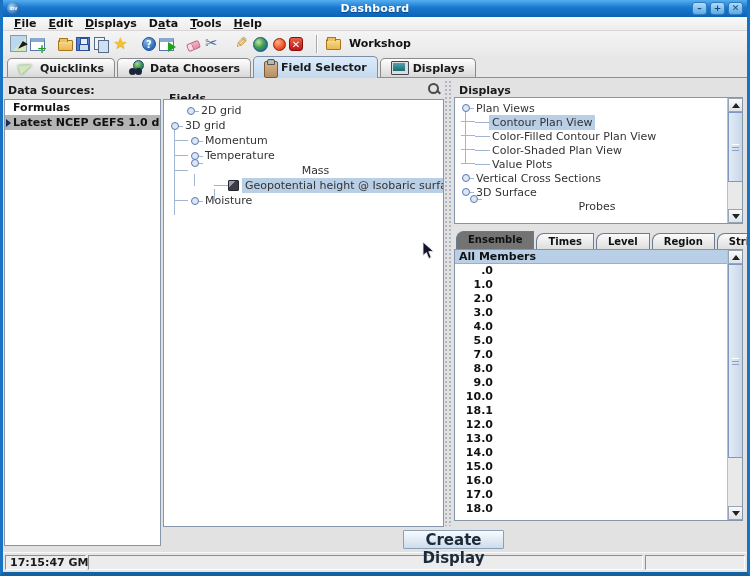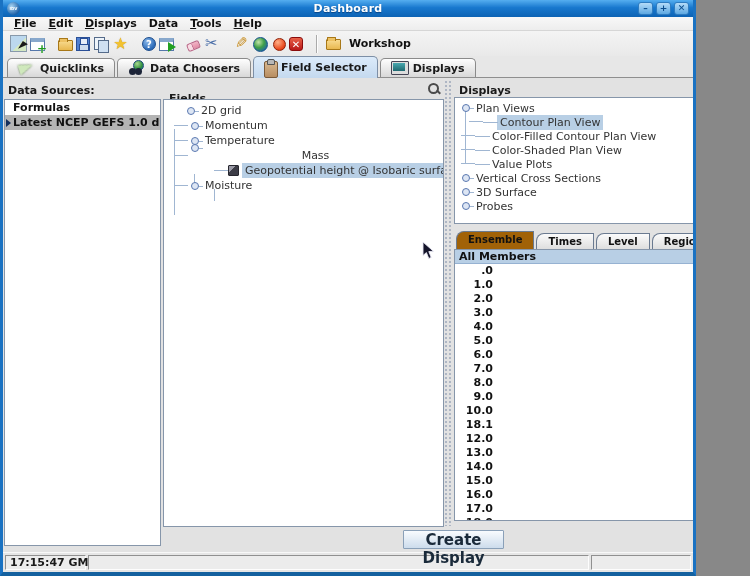--- a/index.html
+++ b/index.html
@@ -1,18 +1,18 @@
 <!DOCTYPE html>
 <html><head>
 <meta charset="utf-8">
 <style>
   *{margin:0;padding:0;box-sizing:border-box}
   html,body{width:750px;height:576px;overflow:hidden}
   body{font-family:"DejaVu Sans","Liberation Sans",sans-serif;background:#888}
-  .window{position:relative;width:696px;height:576px;background:#e3e3e3;
+  .window{position:relative;width:750px;height:576px;background:#e3e3e3;
     border-left:3px solid #1a72c2;border-right:3px solid #1a72c2;border-bottom:4px solid #14619f;overflow:hidden}
   
   .titlebar{height:17px;background:linear-gradient(#55aef0,#1878ce 45%,#0d63b4);display:flex;align-items:center;padding:0 4px;position:relative}
   .win-icon{width:13px;height:13px;border-radius:50%;background:radial-gradient(circle at 35% 35%,#a8d4f2,#2a6cb0 65%,#0a3c70);
     color:#fff;font-size:4px;font-weight:bold;display:flex;align-items:center;justify-content:center;flex:none;z-index:2}
   .title{position:absolute;left:0;right:0;text-align:center;color:#fff;font-weight:bold;font-size:11px;letter-spacing:.2px;text-shadow:0 1px 1px rgba(0,40,90,.6)}
   .win-btns{margin-left:auto;display:flex;gap:3px;z-index:2}
   .wbtn{width:15px;height:13px;border-radius:3px;background:linear-gradient(#b4dbf8,#5ea9e2);border:1px solid #2f7cc0;
     color:#0b4c8c;font-size:9px;font-weight:bold;display:flex;align-items:center;justify-content:center;line-height:1;cursor:default}
   
@@ -109,21 +109,21 @@
   .sb-btn{position:absolute;left:0;width:15px;height:14px;background:linear-gradient(#fafafa,#dfe3e8);border:1px solid #97a5b8;display:flex;align-items:center;justify-content:center}
   .sb-btn.up{top:0}.sb-btn.down{bottom:0}
   .arr-up{width:0;height:0;border-left:4px solid transparent;border-right:4px solid transparent;border-bottom:5px solid #222}
   .arr-down{width:0;height:0;border-left:4px solid transparent;border-right:4px solid transparent;border-top:5px solid #222}
   .sb-thumb{position:absolute;left:0;width:15px;background:linear-gradient(90deg,#e2ebf5,#c6d7ea);border:1px solid #7e99bd}
   .sb-thumb .grip{position:absolute;left:3px;right:3px;top:50%;height:1px;background:#8aa4c4;box-shadow:0 3px 0 #8aa4c4,0 -3px 0 #fff}
   
   .subtabs{position:absolute;left:453px;top:153px;height:18px;display:flex;align-items:flex-end}
   .subtab{height:16px;line-height:15px;padding:0 11px;margin-right:2px;font-size:10px;font-weight:bold;color:#111;
     border:1px solid #6a7a90;border-bottom:none;border-top-left-radius:8px;background:linear-gradient(#fbfbfb,#dedede)}
-  .subtab.on{height:18px;background:#a16207;z-index:2}
+  .subtab.on{height:18px;background:#737373;z-index:2}
   
   .member-hdr{height:14px;line-height:14px;background:#b8cfe5;border-bottom:1px solid #96b2d2;font-size:11px;font-weight:bold;color:#111;padding-left:4px}
   .member-row{height:14px;line-height:14px;font-size:11px;font-weight:bold;color:#111}
   .member-val{display:inline-block;width:32px;text-align:right;padding-left:6px;box-sizing:content-box}
   
   .create-btn{position:absolute;left:400px;top:452px;width:101px;height:19px;
     background:linear-gradient(#f8fbfe,#cddcec);border:1px solid #8aa0b8;font-family:inherit;
     font-size:15px;font-weight:bold;color:#1a2a3a;border-radius:1px}
   
   .cursor{position:absolute;left:419px;top:163px;z-index:5}
@@ -212,20 +212,24 @@
     <span class="search-icon"></span>
     <div class="white-box fields-box">
       <div class="tree rows15" id="fields-tree">
         <div class="vline" style="left:10px;top:29px;height:86px"></div>
         <div class="vline" style="left:30px;top:74px;height:12px"></div>
         <div class="vline" style="left:50px;top:89px;height:12px"></div>
       <div class="tree-row" style="padding-left: 20px; --st: -10px;">
             <span class="handle collapsed"></span>
             <span class="tree-label">2D grid</span>
           </div>
+          <div class="tree-row" style="padding-left: 4px; --st: -10px;">
+            <span class="handle expanded"></span>
+            <span class="tree-label">3D grid</span>
+          </div>
           <div class="tree-row child" style="padding-left: 24px; --st: 10px;">
             <span class="handle collapsed"></span>
             <span class="tree-label">Momentum</span>
           </div>
           <div class="tree-row child" style="padding-left: 24px; --st: 10px;">
             <span class="handle collapsed"></span>
             <span class="tree-label">Temperature</span>
           </div>
           <div class="tree-row child" style="padding-left: 24px; flex-direction: column; --st: 10px;">
             <span class="handle expanded"></span>
@@ -245,21 +249,21 @@
     <div class="splitter"></div>
 
     <div class="panel-label disp-hdr">Displays</div>
     <div class="white-box disp-box">
       <div class="tree rows14" id="displays-tree" style="right:15px">
         <div class="vline" style="left:10px;top:13px;height:52px"></div>
       <div class="tree-row" style="padding-left: 4px; --st: -10px;">
             <span class="handle expanded"></span>
             <span class="tree-label">Plan Views</span>
           </div>
-          <div class="tree-row child" style="padding-left: 20px; margin-left: 8px; --st: 6px;">
+          <div class="tree-row child" style="padding-left: 20px; --st: 6px;">
             <span class="handle leaf"></span>
             <span class="tree-label sel">Contour Plan View</span>
           </div>
           <div class="tree-row child" style="padding-left: 20px; --st: 6px;">
             <span class="handle leaf"></span>
             <span class="tree-label">Color-Filled Contour Plan View</span>
           </div>
           <div class="tree-row child" style="padding-left: 20px; --st: 6px;">
             <span class="handle leaf"></span>
             <span class="tree-label">Color-Shaded Plan View</span>
@@ -269,21 +273,21 @@
             <span class="tree-label">Value Plots</span>
           </div>
           <div class="tree-row" style="padding-left: 4px; --st: -10px;">
             <span class="handle collapsed"></span>
             <span class="tree-label">Vertical Cross Sections</span>
           </div>
           <div class="tree-row" style="padding-left: 4px; --st: -10px;">
             <span class="handle collapsed"></span>
             <span class="tree-label">3D Surface</span>
           </div>
-          <div class="tree-row" style="padding-left: 4px; --st: -10px;">
+          <div class="tree-row" style="padding-left: 12px; flex-direction: column; --st: -10px;">
             <span class="handle collapsed"></span>
             <span class="tree-label">Probes</span>
           </div>
         </div>
       <div class="scrollbar">
         <div class="sb-btn up">
             <span class="arr-up"></span>
           </div>
         <div class="sb-thumb" style="top:14px;height:70px">
             <span class="grip"></span>
@@ -304,21 +308,20 @@
 
     <div class="white-box member-box">
       <div style="position:absolute;inset:0;right:15px;overflow:hidden">
           <div class="member-hdr">All Members</div>
           <div class="member-row"><span class="member-val">.0</span></div>
           <div class="member-row"><span class="member-val">1.0</span></div>
           <div class="member-row"><span class="member-val">2.0</span></div>
           <div class="member-row"><span class="member-val">3.0</span></div>
           <div class="member-row"><span class="member-val">4.0</span></div>
           <div class="member-row"><span class="member-val">5.0</span></div>
-          <div class="member-row"><span class="member-val">6.0</span></div>
           <div class="member-row"><span class="member-val">7.0</span></div>
           <div class="member-row"><span class="member-val">8.0</span></div>
           <div class="member-row"><span class="member-val">9.0</span></div>
           <div class="member-row"><span class="member-val">10.0</span></div>
           <div class="member-row"><span class="member-val">18.1</span></div>
           <div class="member-row"><span class="member-val">12.0</span></div>
           <div class="member-row"><span class="member-val">13.0</span></div>
           <div class="member-row"><span class="member-val">14.0</span></div>
           <div class="member-row"><span class="member-val">15.0</span></div>
           <div class="member-row"><span class="member-val">16.0</span></div>

